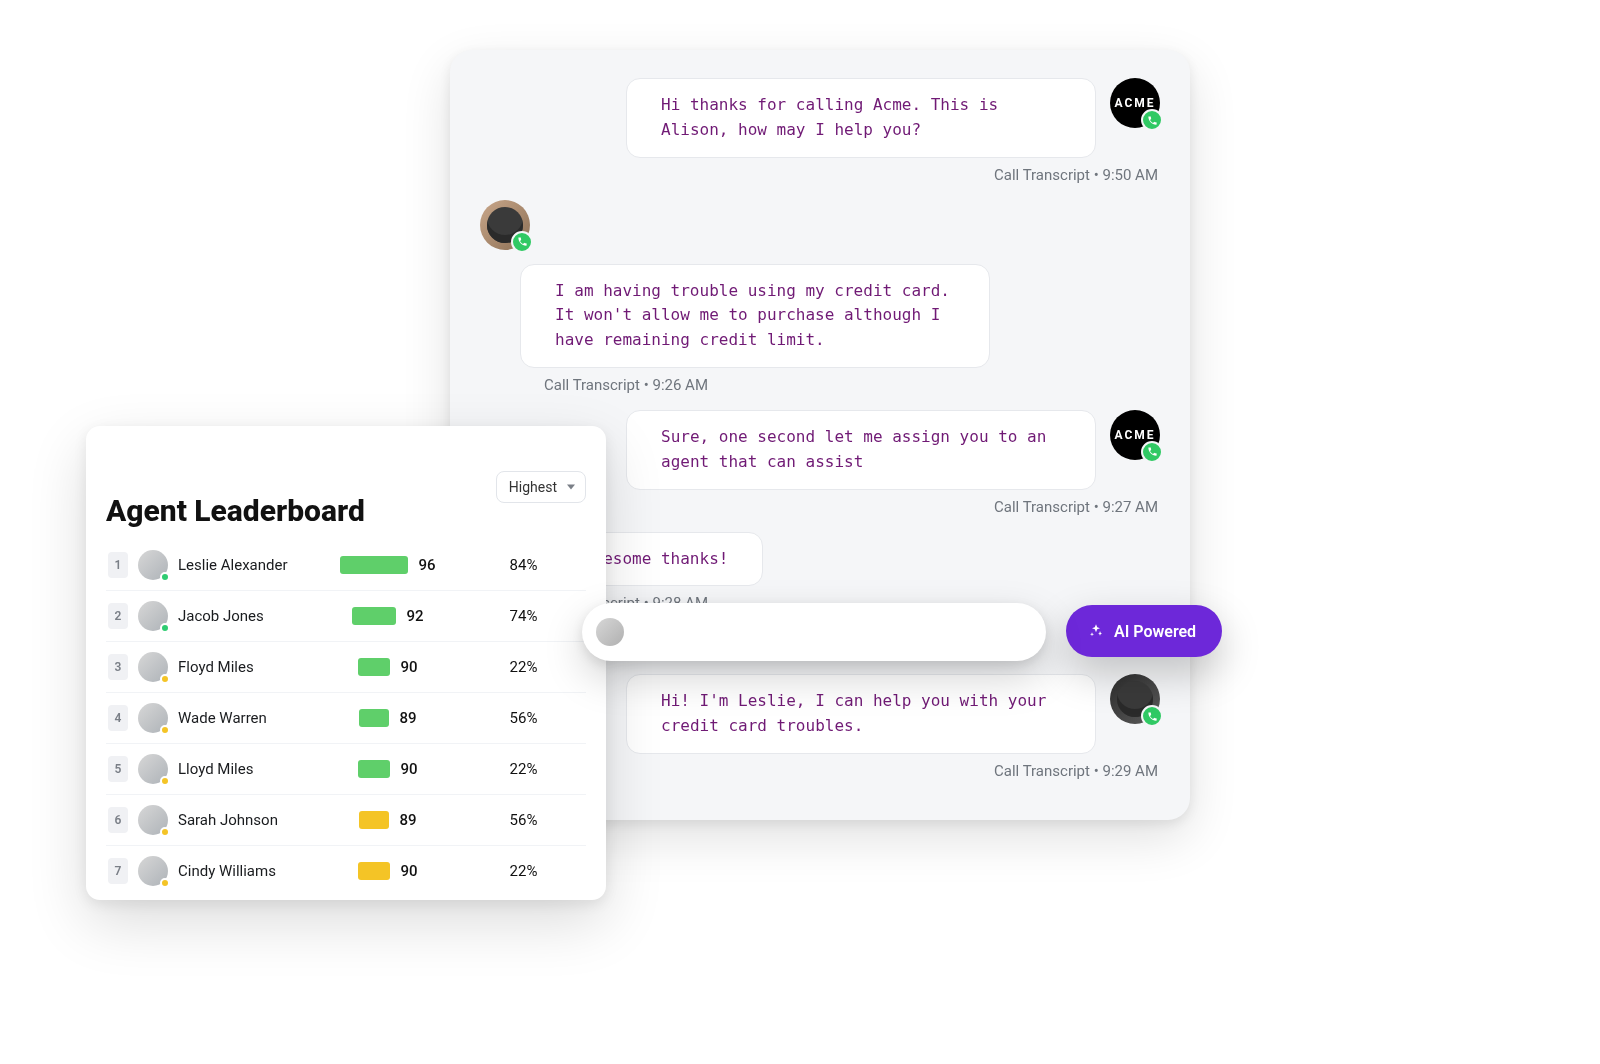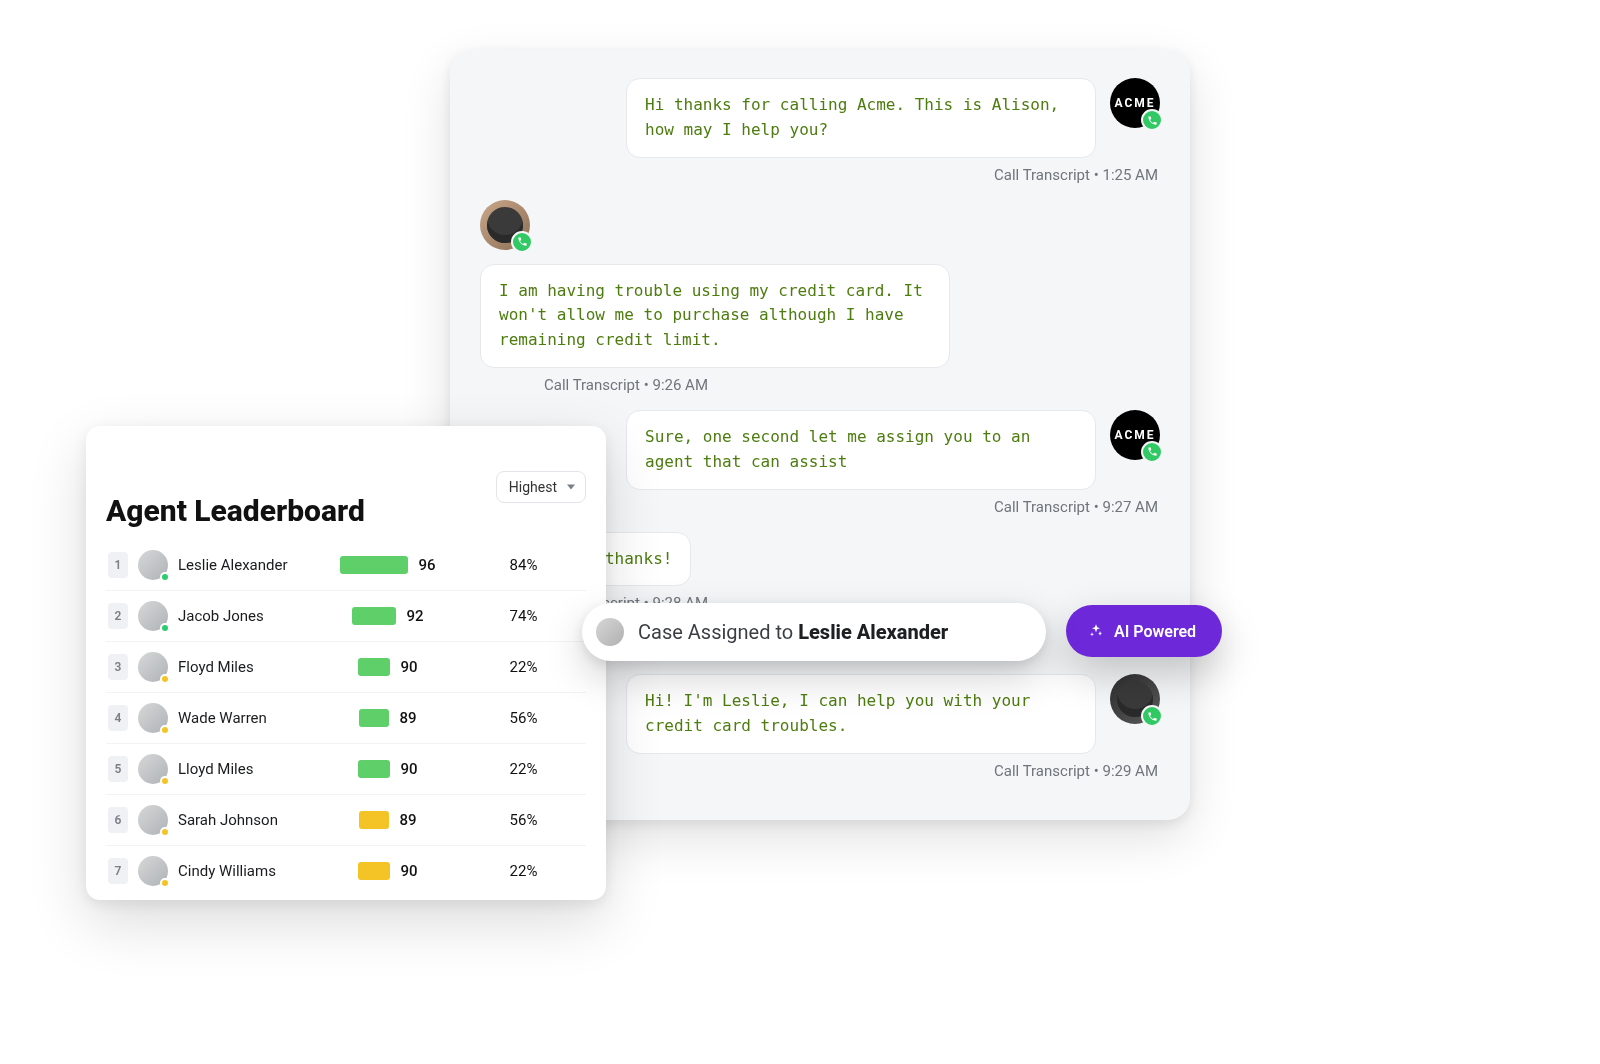--- a/index.html
+++ b/index.html
@@ -33,27 +33,28 @@
   .msg-block.from-customer { align-items: flex-start; }
 
   .msg-row { display: flex; align-items: flex-start; gap: 14px; }
   .from-agent .msg-row { flex-direction: row; justify-content: flex-end; }
   .from-customer .msg-row { flex-direction: column; }
 
   .bubble {
     background: #fff;
     border: 1px solid #e6e8ec;
     border-radius: 14px;
-    padding: 14px 18px;
+    padding: 14px 34px;
     font-family: ui-monospace, SFMono-Regular, Menlo, Consolas, monospace;
     font-size: 16px;
     line-height: 1.55;
-    color: #4d7c0f;
+    color: #701a75;
     max-width: 470px;
     white-space: pre-wrap;
+    margin-left: 40px;
   }
 
   .avatar {
     width: 50px; height: 50px; border-radius: 50%;
     position: relative; flex-shrink: 0;
     display: flex; align-items: center; justify-content: center;
   }
   .avatar.acme { background:#000; color:#fff; font-weight:700; font-size:12px; letter-spacing:2px; }
   .avatar.photo { background: linear-gradient(135deg,#c9a78a,#8c6f55); }
   .avatar.photo2 { background: linear-gradient(135deg,#2d2d2d,#5b5b5b); }
@@ -196,21 +197,21 @@
         <div class="bubble">Hi thanks for calling Acme. This is Alison, how may I help you?</div>
         <div class="avatar acme">
           <span>ACME</span>
           <div class="phone-badge">
             <svg viewBox="0 0 24 24">
               <path d="M6.6 10.8c1.4 2.8 3.8 5.2 6.6 6.6l2.2-2.2c.3-.3.7-.4 1-.2 1.1.4 2.3.6 3.6.6.6 0 1 .4 1 1V20c0 .6-.4 1-1 1C10.6 21 3 13.4 3 4c0-.6.4-1 1-1h3.4c.6 0 1 .4 1 1 0 1.3.2 2.5.6 3.6.1.4 0 .8-.2 1L6.6 10.8z"></path>
             </svg>
           </div>
         </div>
       </div>
-      <div class="meta"><span>Call Transcript</span> • <span>1:25 AM</span></div>
+      <div class="meta"><span>Call Transcript</span> • <span>9:50 AM</span></div>
     </div>
     <div class="msg-block from-customer">
       <div class="msg-row">
         <div class="avatar photo">
           <div class="silhouette"></div>
           <div class="phone-badge">
             <svg viewBox="0 0 24 24">
               <path d="M6.6 10.8c1.4 2.8 3.8 5.2 6.6 6.6l2.2-2.2c.3-.3.7-.4 1-.2 1.1.4 2.3.6 3.6.6.6 0 1 .4 1 1V20c0 .6-.4 1-1 1C10.6 21 3 13.4 3 4c0-.6.4-1 1-1h3.4c.6 0 1 .4 1 1 0 1.3.2 2.5.6 3.6.1.4 0 .8-.2 1L6.6 10.8z"></path>
             </svg>
           </div>
@@ -250,23 +251,20 @@
             </svg>
           </div>
         </div>
       </div>
       <div class="meta"><span>Call Transcript</span> • <span>9:29 AM</span></div>
     </div>
   </div>
 
 <div class="assign-toast">
   <div class="mini-avatar"></div>
-  <div class="txt">
-    <span>Case Assigned to </span><span class="name">Leslie Alexander</span>
-  </div>
 </div>
 
 <div class="ai-badge">
   <svg viewBox="0 0 24 24">
       <path d="M12 2l1.8 4.5L18 8l-4.2 1.5L12 14l-1.8-4.5L6 8l4.2-1.5L12 2zm6 10l1 2.5L21 16l-2 .5L18 19l-1-2.5L15 16l2-.5L18 12zM6 14l.8 2L9 17l-2.2.8L6 20l-.8-2.2L3 17l2.2-1L6 14z"></path>
     </svg>
   <span>AI Powered</span>
 </div>
 
 <div class="leaderboard">

